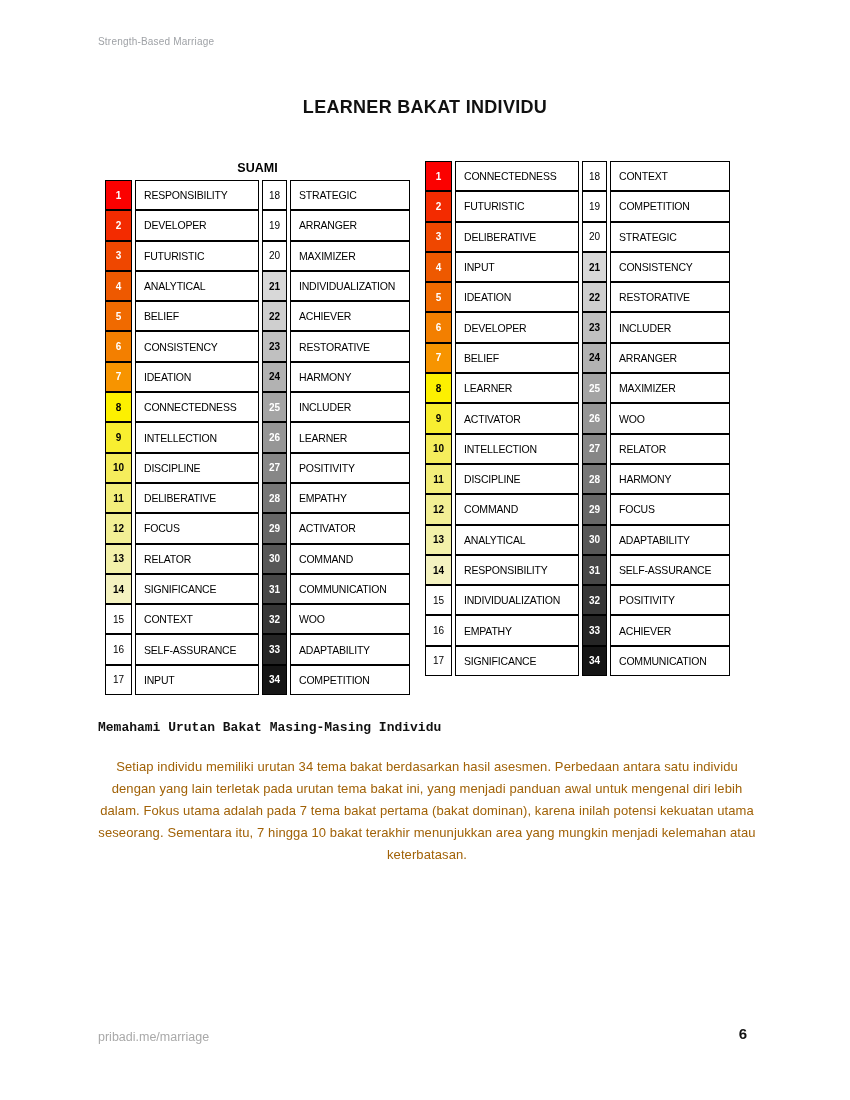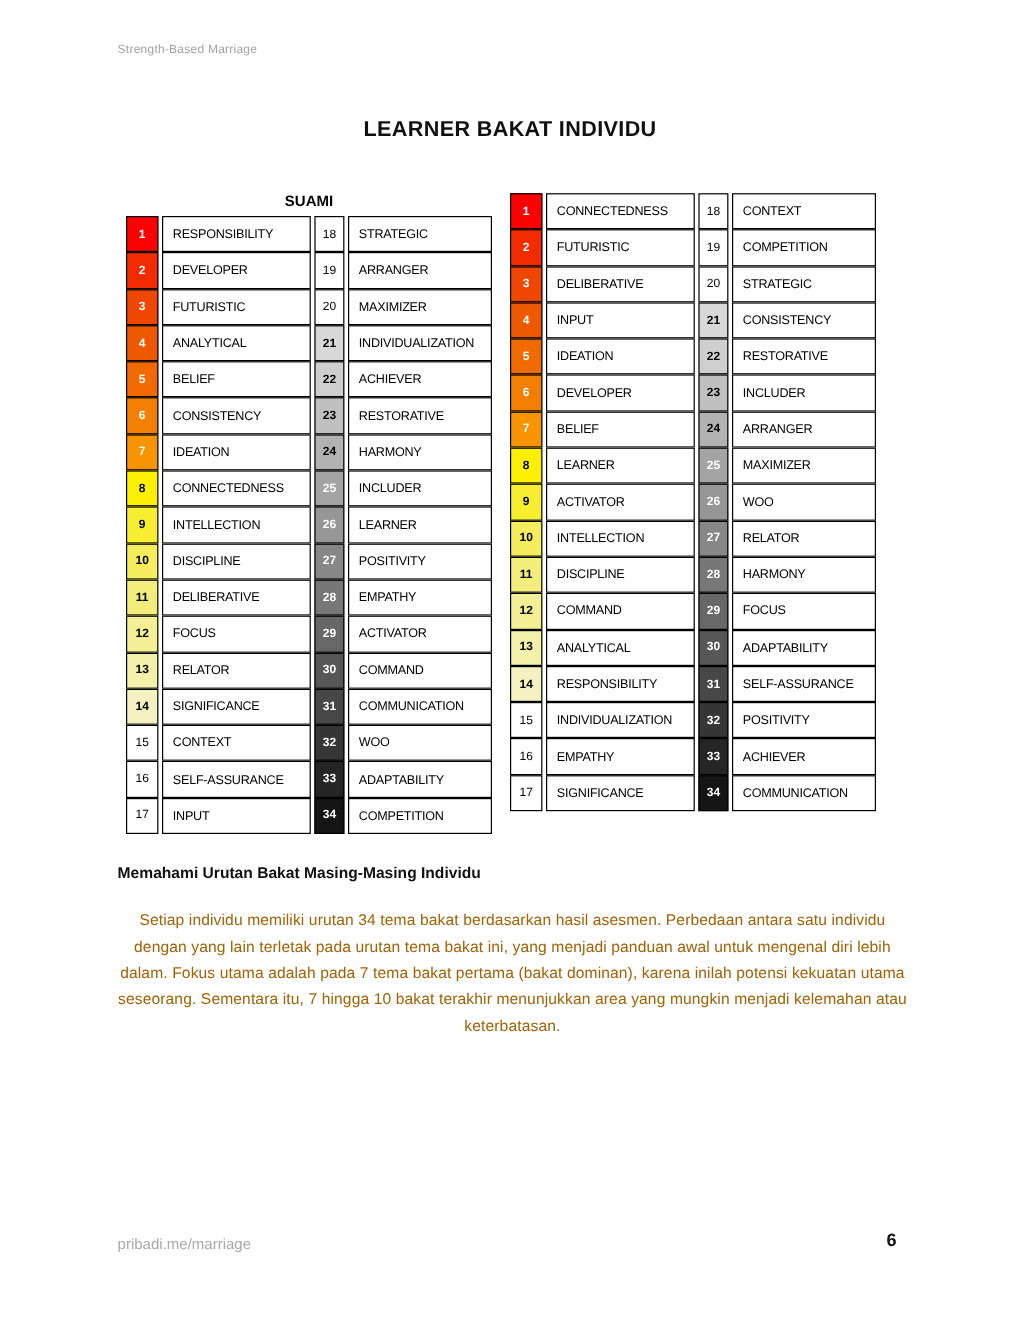--- a/index.html
+++ b/index.html
@@ -26,21 +26,21 @@
     column-gap:3px;
     grid-auto-rows:30.3px;
   }
   .cell { border:1px solid #000; box-sizing:border-box; background:#fff; color:#000; }
   .cell.num { display:flex; align-items:center; justify-content:center; font-size:10px; }
   .cell.label {
     display:flex; align-items:center; padding-left:8px;
     font-size:10.5px; letter-spacing:-0.2px; white-space:nowrap; overflow:hidden;
   }
   .body-text { position:absolute; left:98px; top:720px; width:658px; }
-  .subhead { font-size:13px; font-weight:700; margin:0 0 21px 0; color:#111; }
+  .subhead { font-size:13px; font-weight:700; margin:0 0 21px 0; color:#111;font-family:Liberation Mono, monospace; }
   .body-text p { font-size:13px; line-height:22px; margin:0 0 22px 0; letter-spacing:0.1px; color:#a16207;text-align:center; }
   .footer-link { position:absolute; left:98px; top:1030px; font-size:12.5px; color:#a9a9a9; text-decoration:none;text-align:right; }
   .page-num { position:absolute; right:103px; top:1025px; font-size:15px; font-weight:600; color:#111; }
 </style>
 </head>
 <body>
 
 <div class="meta-header">Strength-Based Marriage</div>
 
 <h1 class="page-title">LEARNER BAKAT INDIVIDU</h1>

